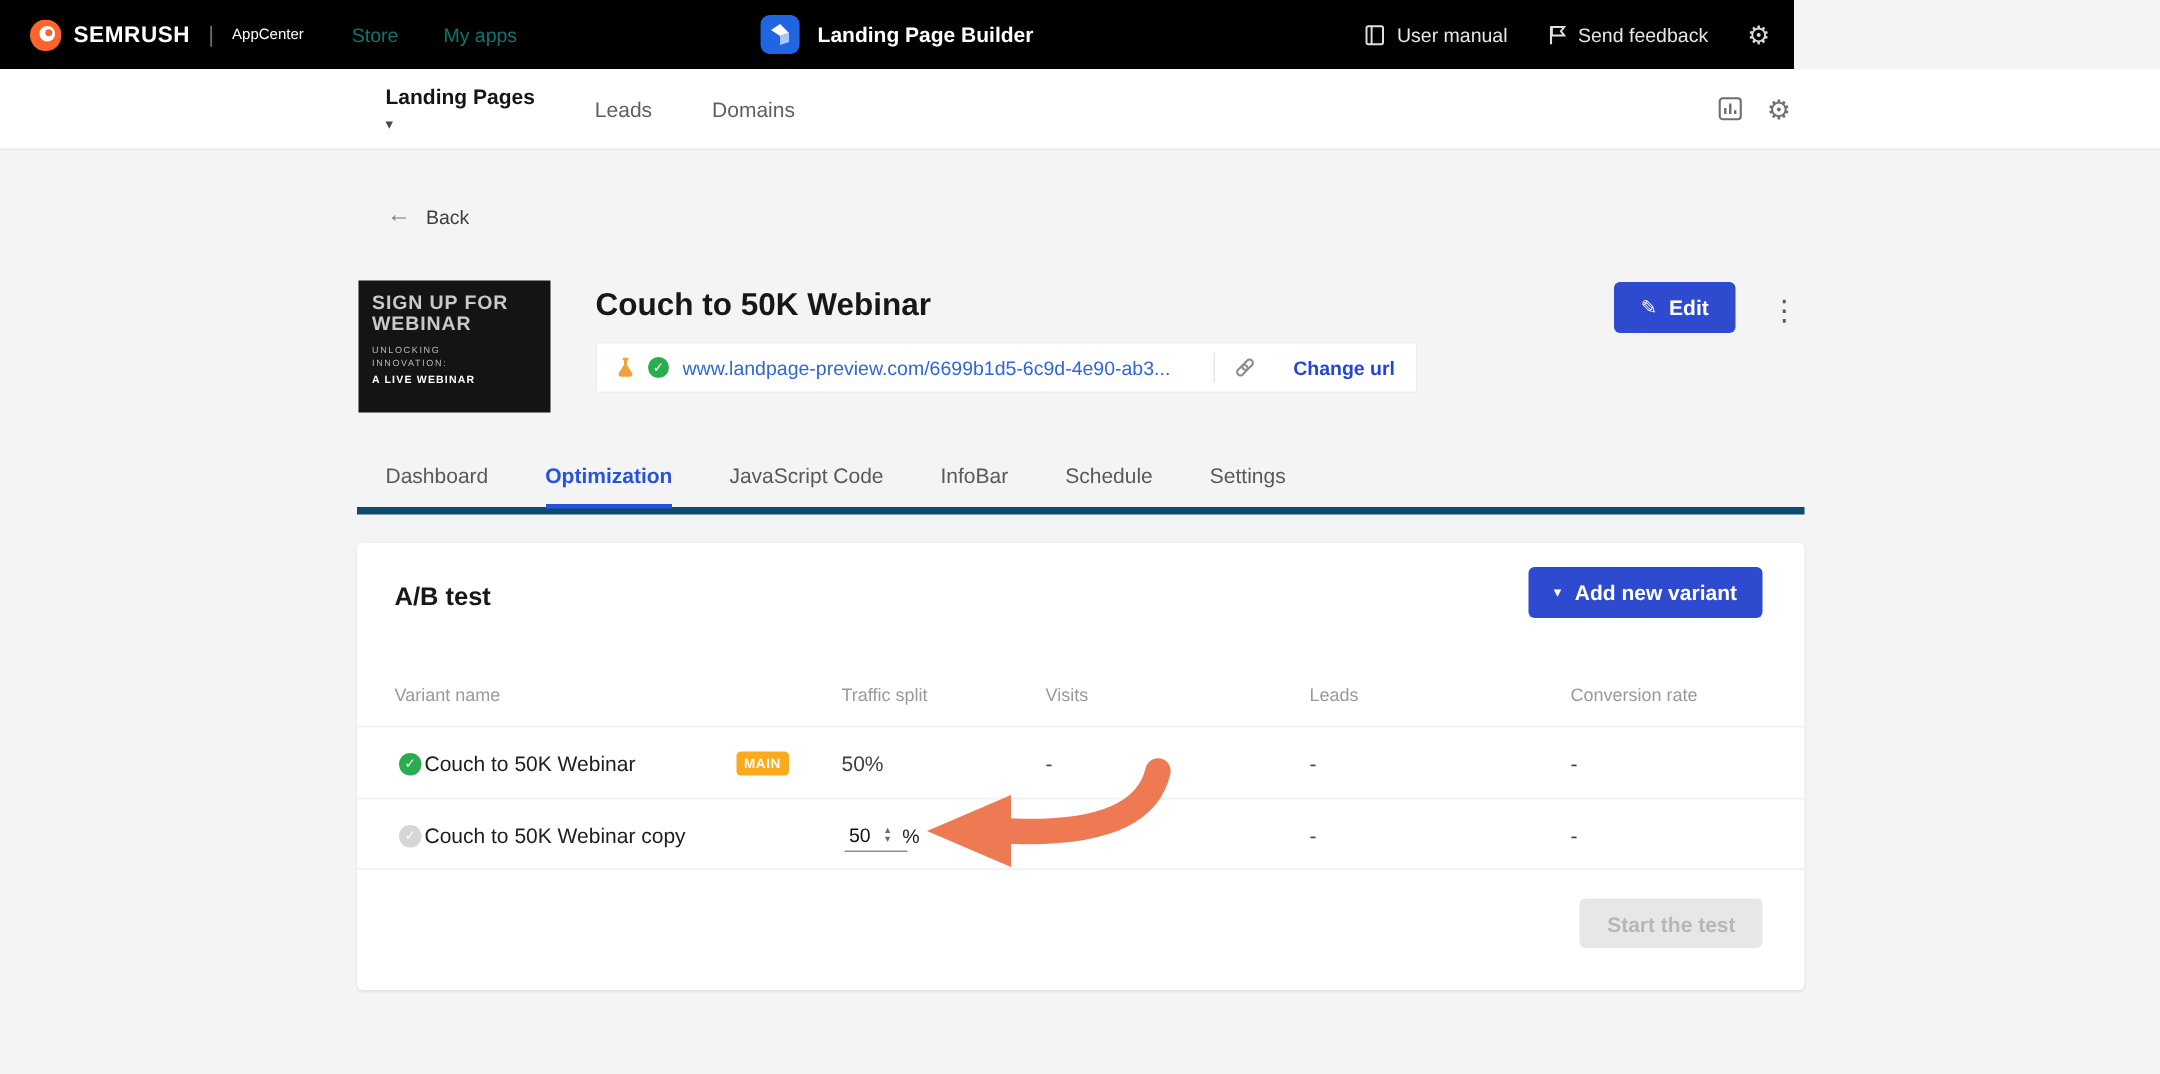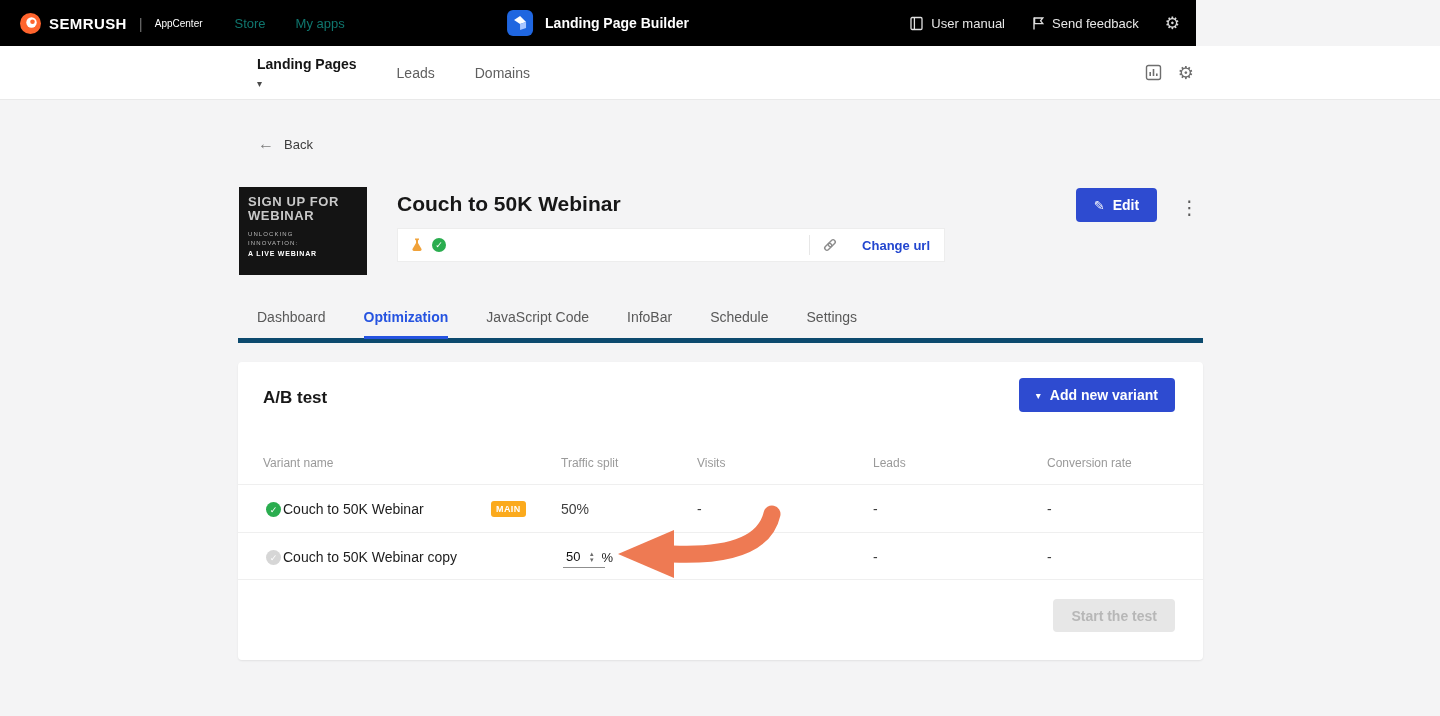--- a/index.html
+++ b/index.html
@@ -198,20 +198,21 @@
 
 <h1 class="page-title">Couch to 50K Webinar</h1>
 
 <div class="url-bar">
   <span>
     <svg width="14" height="16" viewBox="0 0 14 16">
       <path d="M5 1.5 h4 v1 l-1 1 v2.6 l3.4 5.6 a1.6 1.6 0 0 1 -1.4 2.4 h-6 a1.6 1.6 0 0 1 -1.4 -2.4 L6 6.1 V3.5 l-1 -1 z" fill="#f0a23a"></path>
     </svg>
   </span>
   <span class="status ok" style="position:static; width:14px; height:14px; margin-left:8px;">✓</span>
+  <span class="url-text">www.landpage-preview.com/6699b1d5-6c9d-4e90-ab3...</span>
   <span class="url-sep"></span>
   <span>
     <svg width="16" height="16" viewBox="0 0 16 16">
       <g transform="rotate(-45 8 8)">
         <rect x="1.5" y="5.8" width="8" height="4.4" rx="2.2" fill="none" stroke="#8c8c8c" stroke-width="1.4"></rect>
         <rect x="6.5" y="5.8" width="8" height="4.4" rx="2.2" fill="none" stroke="#8c8c8c" stroke-width="1.4"></rect>
       </g>
     </svg>
   </span>
   <span class="change-url">Change url</span>

